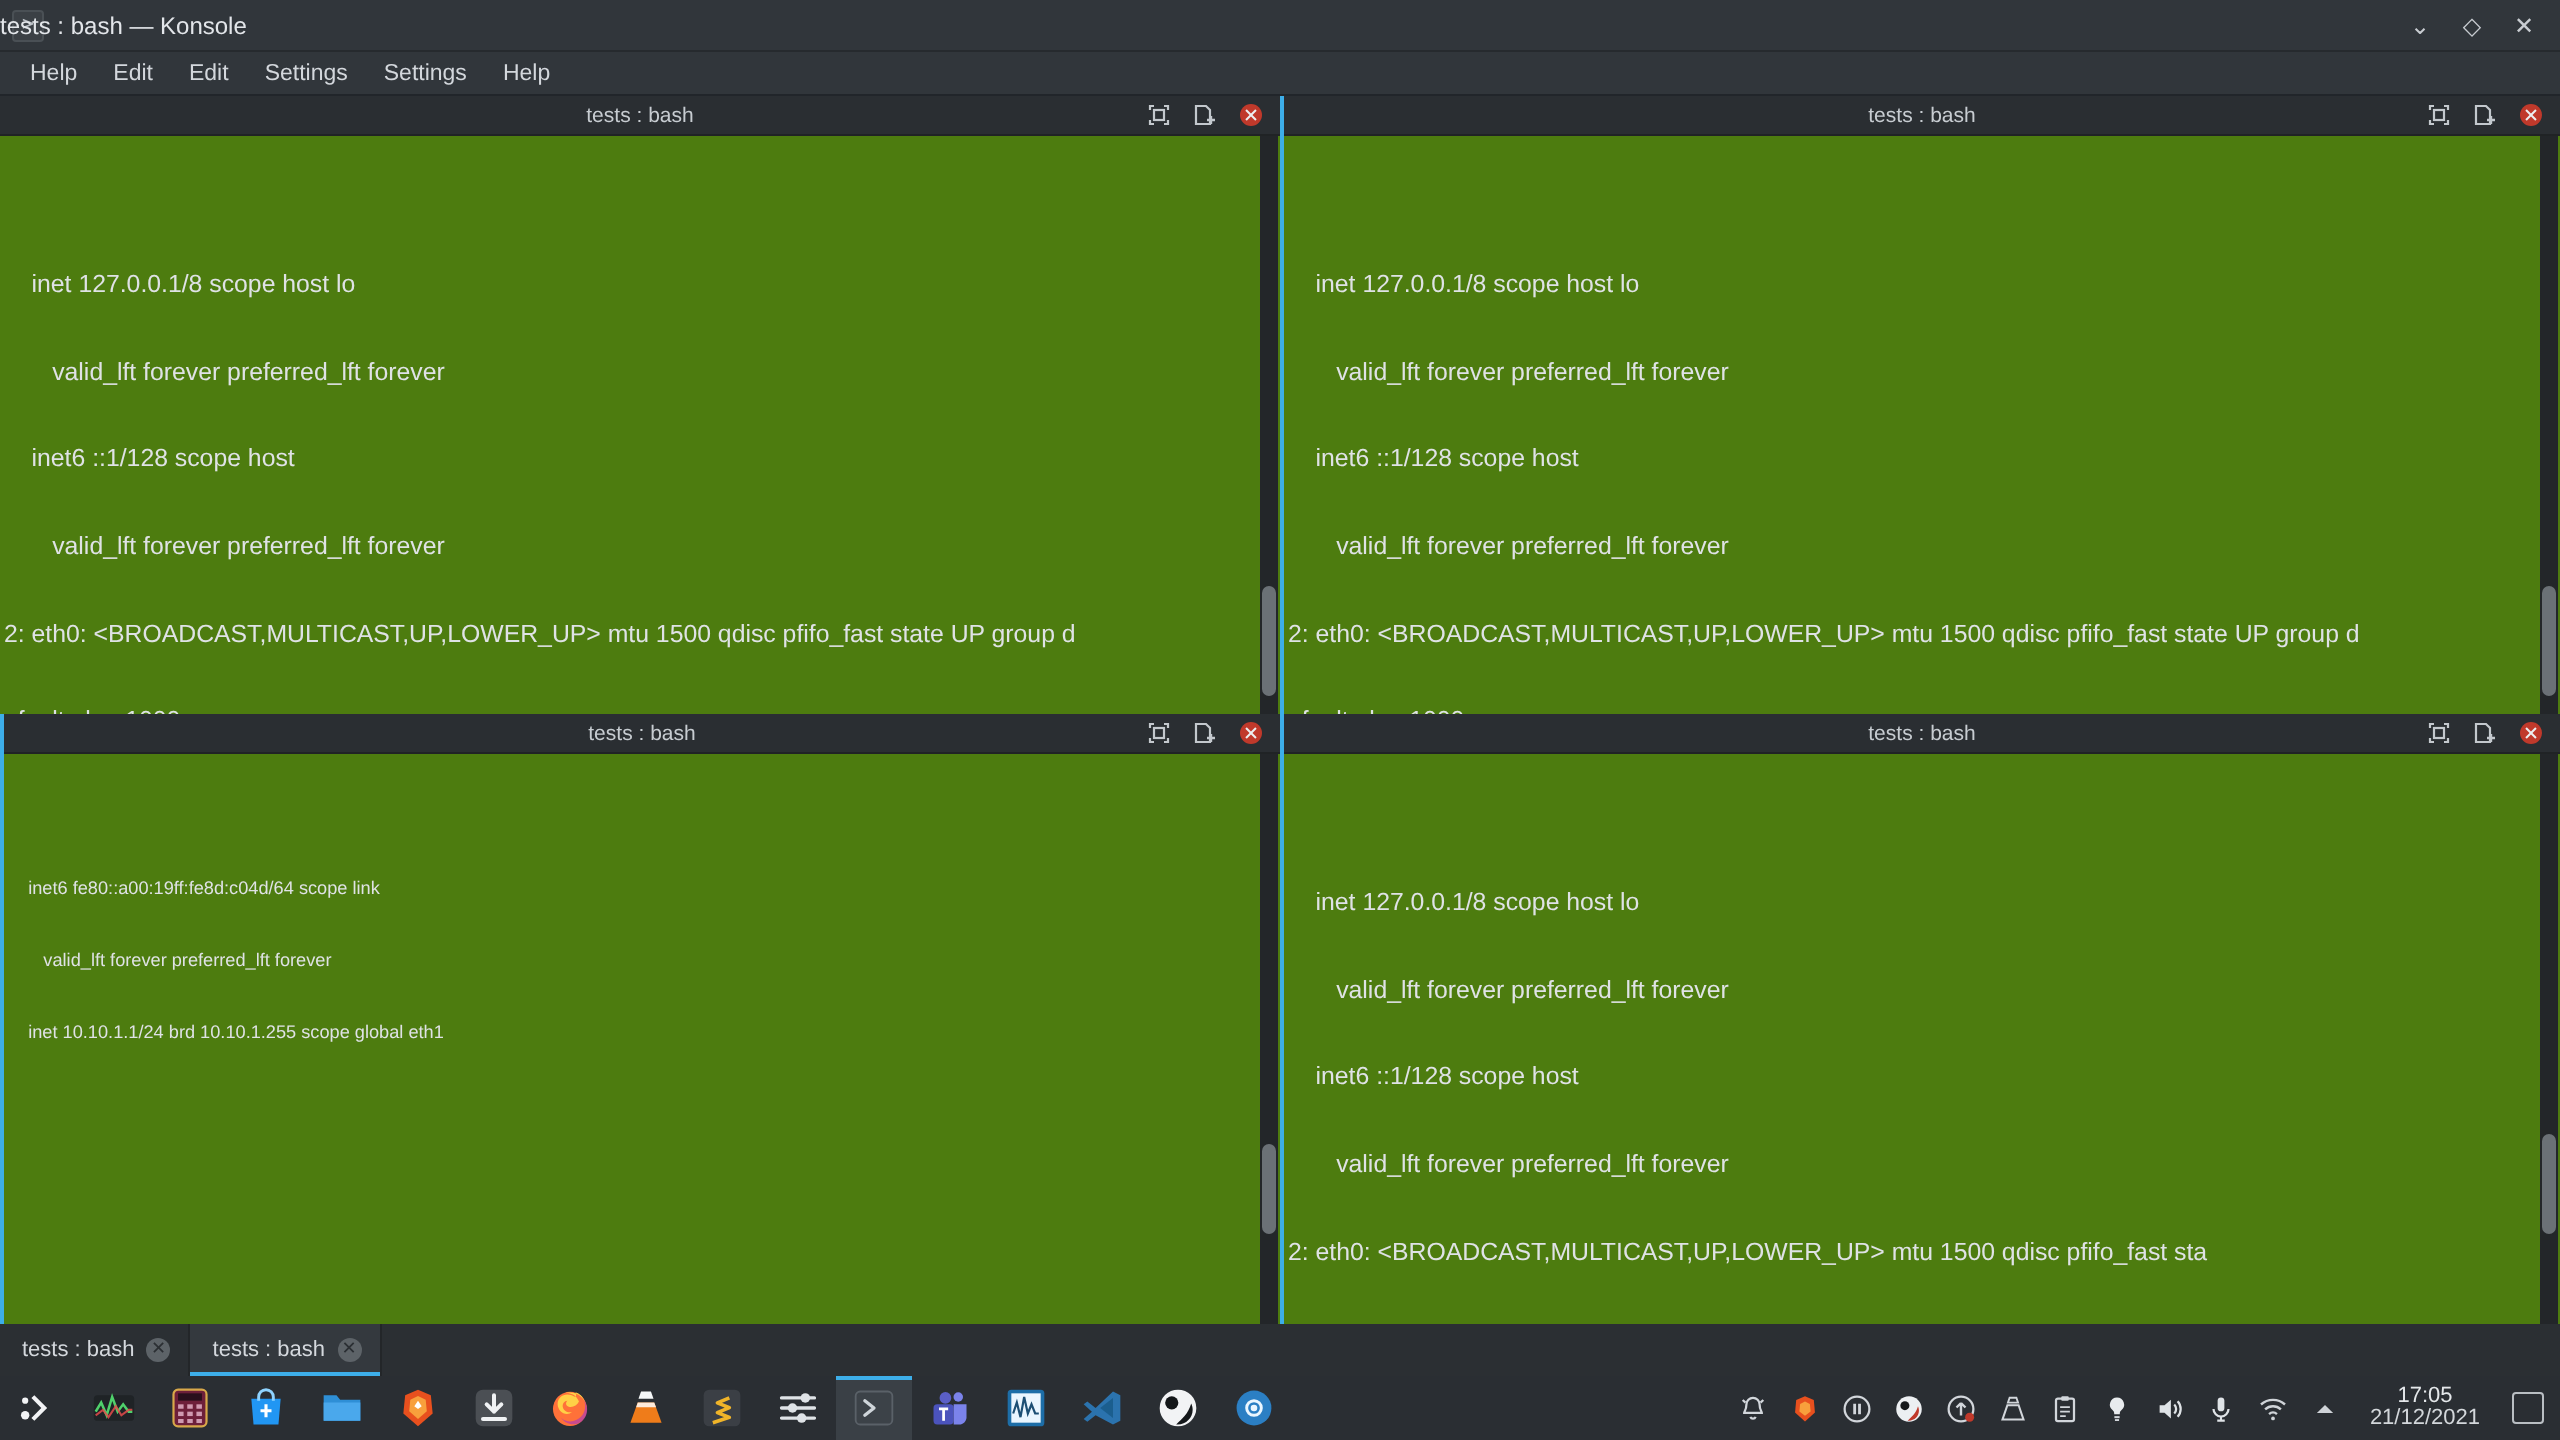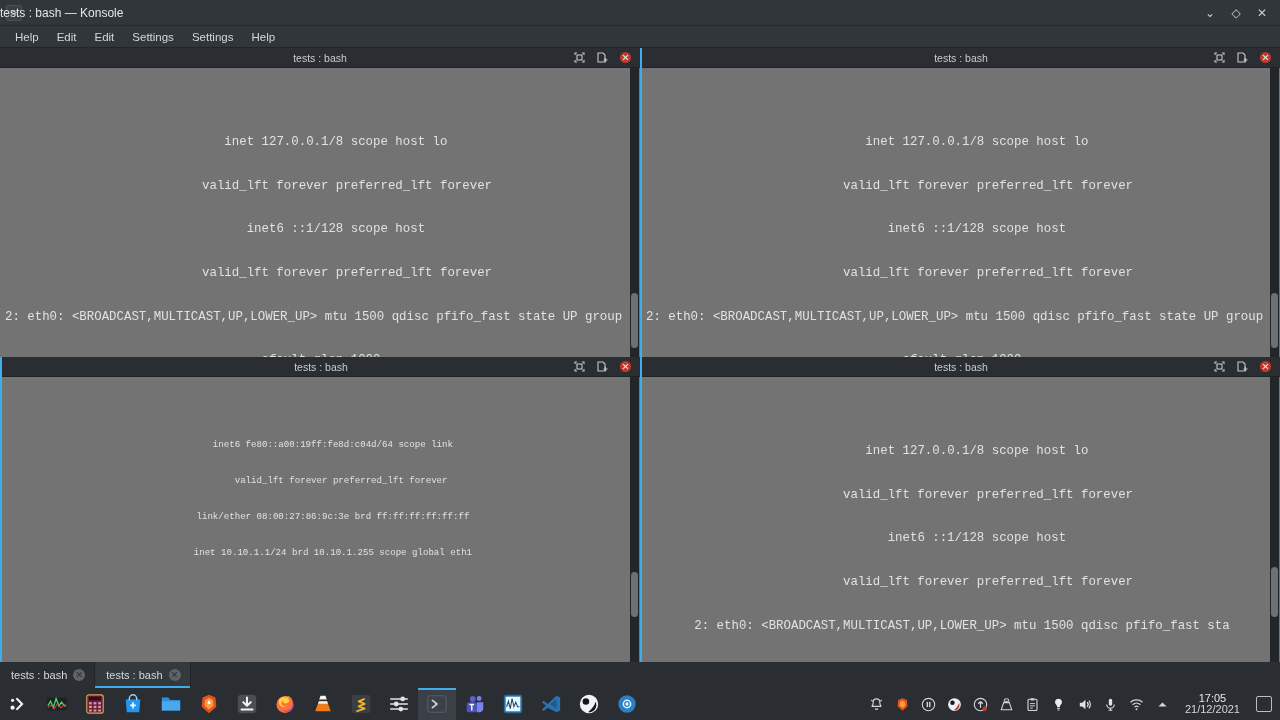--- a/index.html
+++ b/index.html
@@ -69,26 +69,25 @@
   }
   .close-dot::before, .close-dot::after {
     content: ""; position: absolute; left: 2px; top: 5px; width: 7px; height: 1px;
     background: #eceff1;
   }
   .close-dot::before { transform: rotate(45deg); }
   .close-dot::after { transform: rotate(-45deg); }
 
   .term {
     flex: 1 1 auto; position: relative;
-    background: #737373;
-    font-family: Liberation Mono, monospace;
+    background: #4d7c0f;
+    font-family: Liberation Sans, sans-serif;
     color: #dfe2e5;
     white-space: pre;
     overflow: hidden;
-    text-align: center;
   }
   .term-inner { padding: 2px 0 0 2px; }
   .term.big .term-inner { font-size: 12.4px; line-height: 14.55px; }
   .term.small .term-inner { font-size: 9.1px; line-height: 11.98px; }
 
   .ln { display: block; }
 
   
   .vscroll {
     position: absolute; right: 1px; top: 20px; bottom: 0; width: 9px;
@@ -292,21 +291,20 @@
                 </g>
               </svg>
             </span>
           <span class="close-dot"></span>
         </div>
       </div>
       <div class="term small">
         <div class="term-inner">
           <span class="ln">    inet6 fe80::a00:19ff:fe8d:c04d/64 scope link</span>
           <span class="ln">       valid_lft forever preferred_lft forever</span>
-          <span class="ln">    link/ether 08:00:27:86:9c:3e brd ff:ff:ff:ff:ff:ff</span>
           <span class="ln">    inet 10.10.1.1/24 brd 10.10.1.255 scope global eth1</span>
           
           
           
           
           
           
           
           
           

